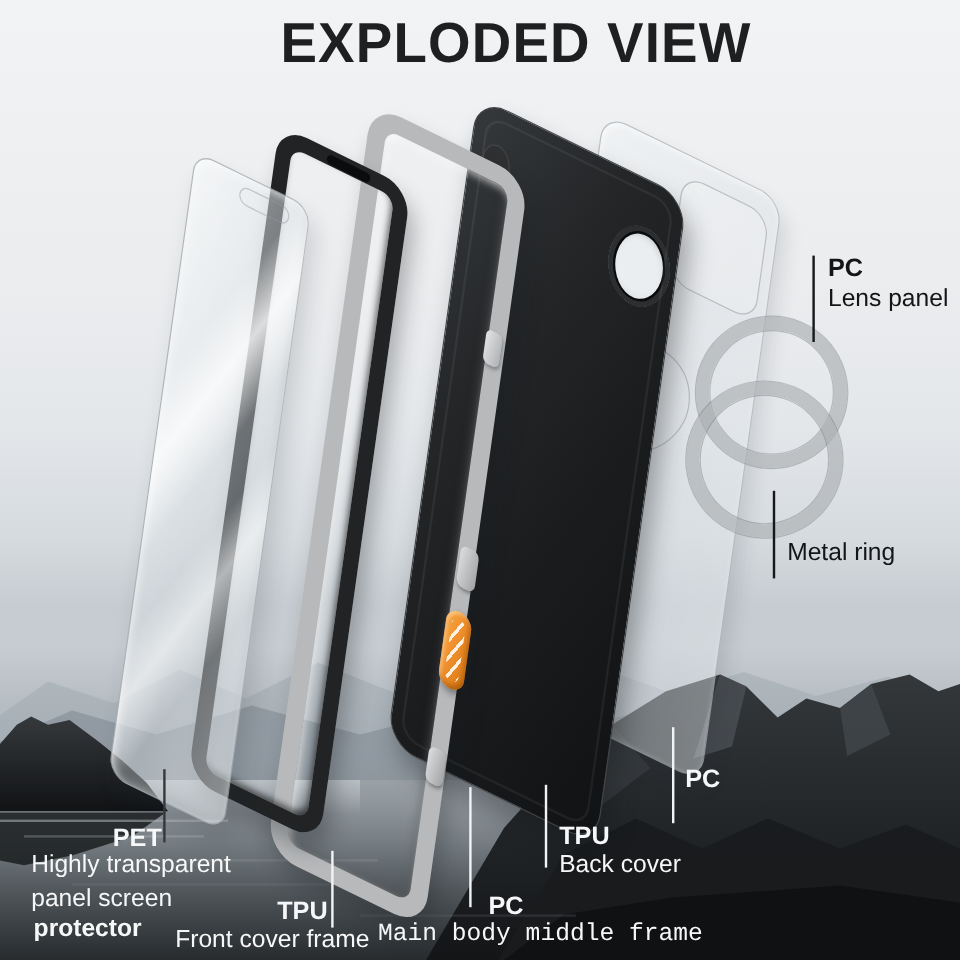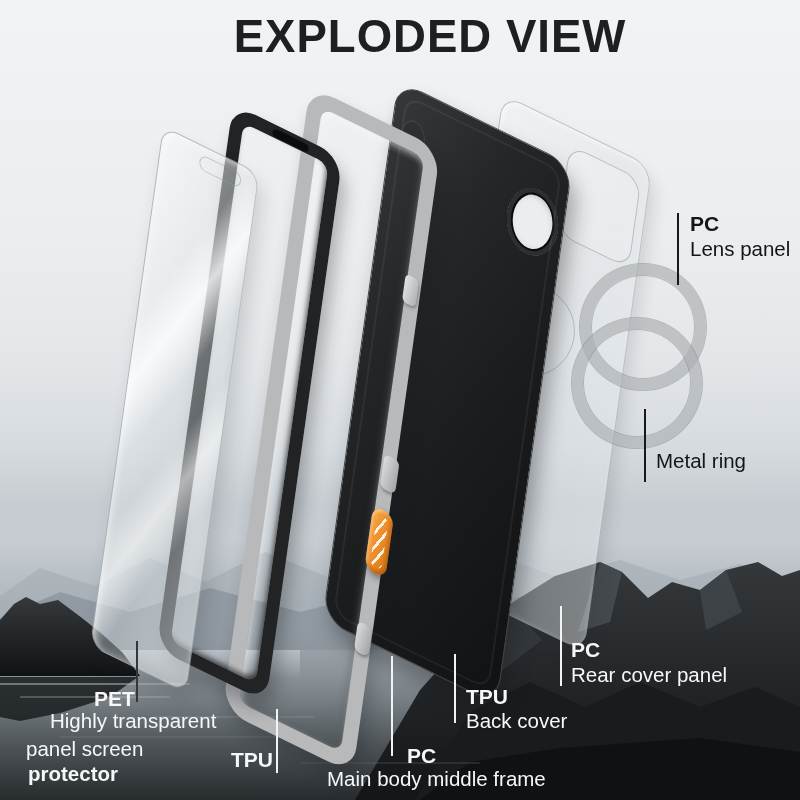--- a/index.html
+++ b/index.html
@@ -163,32 +163,32 @@
 
   <div class="leader dark" style="left:677px;top:213px;height:72px;"></div>
   <div class="lbl mat dark" style="left:690px;top:211px;">PC</div>
   <div class="lbl dark" style="left:690px;top:237px;">Lens panel</div>
 
   <div class="leader dark" style="left:644px;top:409px;height:73px;"></div>
   <div class="lbl dark" style="left:656px;top:449px;">Metal ring</div>
 
   <div class="leader light" style="left:560px;top:606px;height:80px;"></div>
   <div class="lbl mat light" style="left:571px;top:637px;">PC</div>
-  <div class="lbl light" style="left:571px;top:663px;">Rear cover panel</div>
 
   <div class="leader light" style="left:454px;top:654px;height:69px;"></div>
   <div class="lbl mat light" style="left:466px;top:684px;">TPU</div>
   <div class="lbl light" style="left:466px;top:709px;">Back cover</div>
 
   <div class="leader light" style="left:391px;top:656px;height:100px;"></div>
   <div class="lbl mat light" style="left:407px;top:743px;">PC</div>
-  <div class="lbl light" style="left:327px;top:767px;">Main body middle frame</div>
+  <div class="lbl light" style="left:315px;top:767px;font-family:Liberation Mono, monospace;">Main body middle frame</div>
 
   <div class="leader light" style="left:276px;top:709px;height:64px;"></div>
   <div class="lbl mat light" style="left:231px;top:747px;">TPU</div>
+  <div class="lbl light" style="left:146px;top:771px;">Front cover frame</div>
 
   <div class="leader dark" style="left:136px;top:641px;height:61px;background:#35383a;"></div>
   <div class="lbl mat light" style="left:94px;top:686px;">PET</div>
-  <div class="lbl light" style="left:26px;top:709px;margin-left:24px;">Highly transparent</div>
+  <div class="lbl light" style="left:26px;top:709px;">Highly transparent</div>
   <div class="lbl light" style="left:26px;top:737px;">panel screen</div>
   <div class="lbl light" style="left:28px;top:762px;font-weight:bold;">protector</div>
 
 </div>
 
 </body></html>

